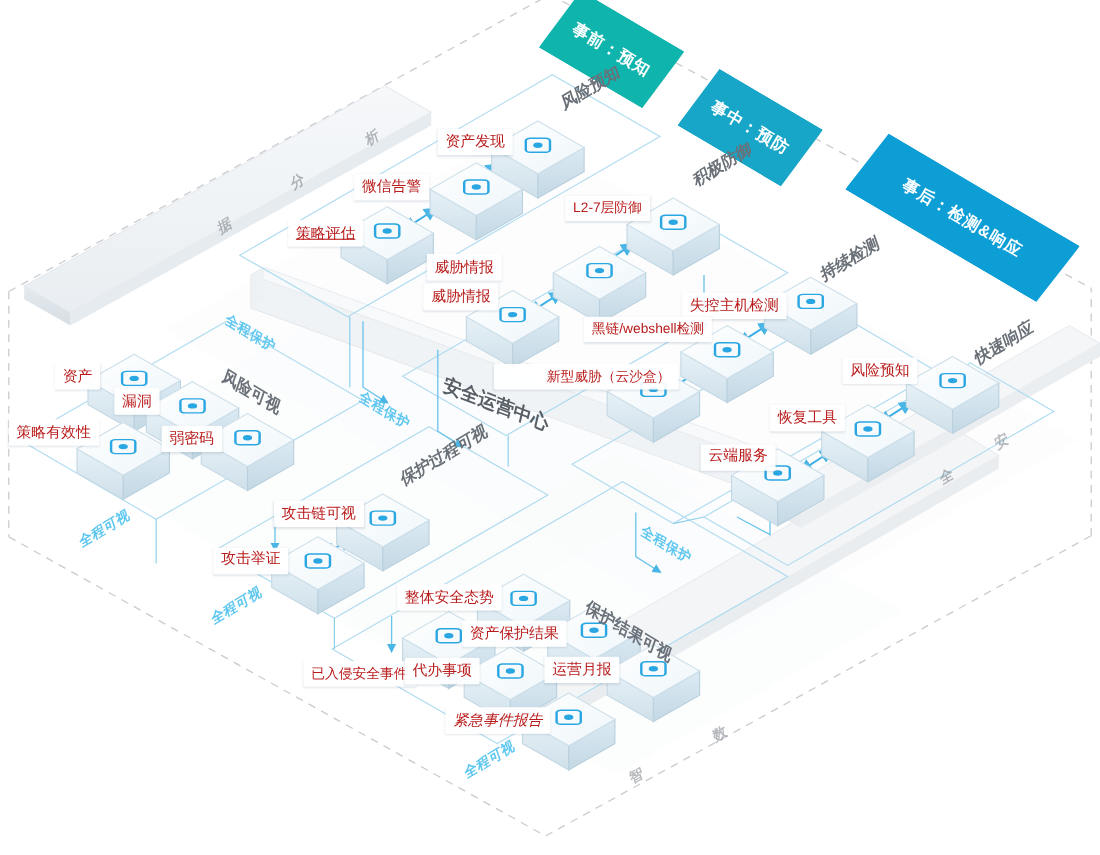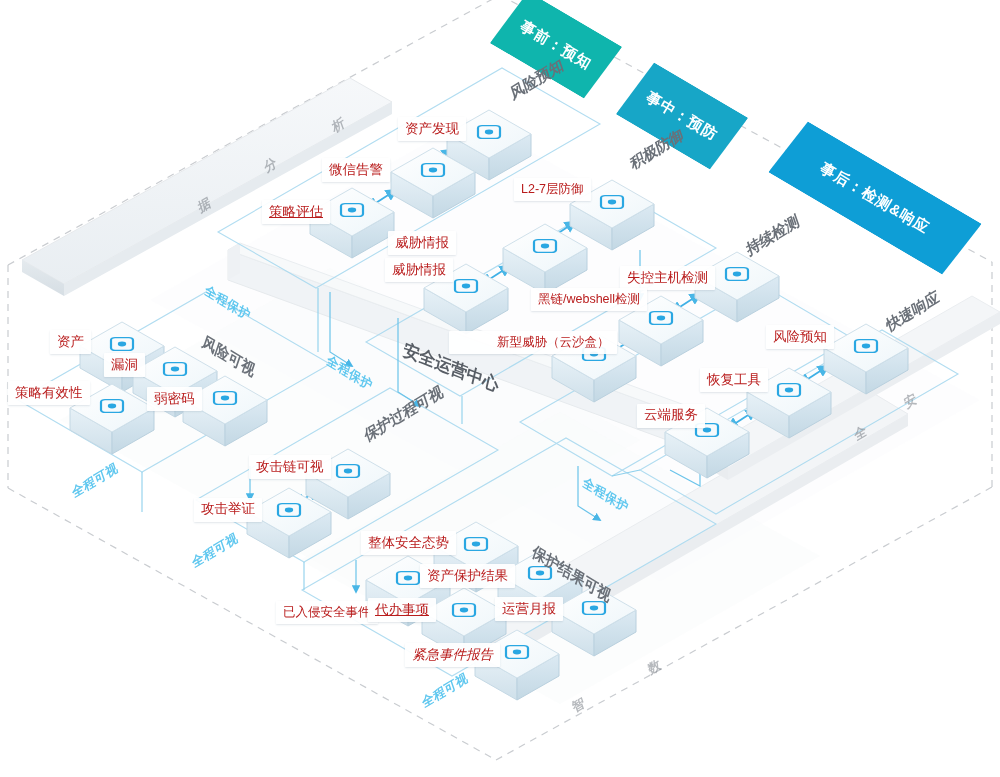--- a/index.html
+++ b/index.html
@@ -482,17 +482,17 @@
       <div class="chip" style="left: 700px; top: 368px;">恢复工具</div>
       <div class="chip" style="left: 147px; top: 387px;">弱密码</div>
       <div class="chip" style="left: 8px; top: 381px;">策略有效性</div>
       <div class="chip" style="left: 637px; top: 404px; font-family: Liberation Mono, monospace;">云端服务</div>
       <div class="chip" style="left: 249px; top: 455px;">攻击链可视</div>
       <div class="chip" style="left: 194px; top: 498px; font-family: Liberation Mono, monospace;">攻击举证</div>
       <div class="chip" style="left: 361px; top: 531px;">整体安全态势</div>
       <div class="chip" style="left: 420px; top: 564px;">资产保护结果</div>
       <div class="chip small" style="left: 276px; top: 567px; margin-top: 34px;">已入侵安全事件</div>
       <div class="chip" style="left: 495px; top: 597px;">运营月报</div>
-      <div class="chip" style="left: 368px; top: 598px; text-decoration: underline;">代办事项</div>
+      <div class="chip" style="left: 368px; top: 598px;">代办事项</div>
       <div class="chip" style="left: 405px; top: 643px; font-style: italic;">紧急事件报告</div>
     </div>
 
 </div>
 
 </body></html>

